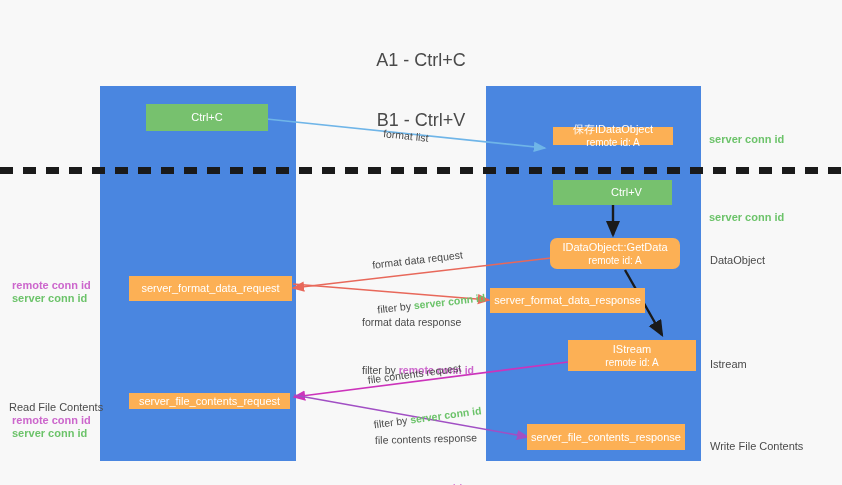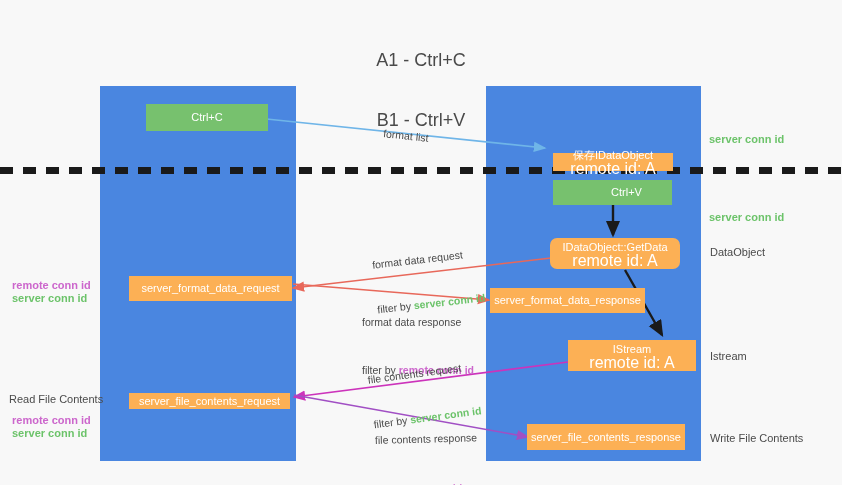--- a/index.html
+++ b/index.html
@@ -66,32 +66,32 @@
     align-items: center;
     justify-content: center;
     color: #ffffff;
     font-size: 11px;
     line-height: 13px;
     text-align: center;
     white-space: pre;
   }
   .node.green { background: #77c16e; }
   .node.orange { background: #fcb055; }
-  .node .l2 { font-size: 16px; }
+  .node .l2 { font-size: 10px; }
 
   
   .side-label {
     position: absolute;
     font-size: 11px;
     line-height: 14px;
     white-space: pre;
   }
   .green-txt { color: #6cc36a; font-weight: bold; }
   .purple-txt { color: #cc66cc; font-weight: bold; }
-  .gray-txt { color: #4a4a4a; }
+  .gray-txt { color: #4a4a4a; margin-top: 8px; }
 
   
   .edge-label {
     position: absolute;
     font-size: 10.5px;
     line-height: 15px;
     white-space: pre;
     color: #4a4a4a;
     transform-origin: left top;
   }
@@ -161,21 +161,21 @@
   </svg>
 
   <svg id="separator" viewBox="0 0 842 7" xmlns="http://www.w3.org/2000/svg">
     <line x1="0" y1="3.5" x2="842" y2="3.5" stroke="#1a1a1a" stroke-width="7" stroke-dasharray="13 10"></line>
   </svg>
 
   <div class="node green" style="left:134px; top:104px; width:122px; height:27px;margin-left:12px;">
     <span>Ctrl+C</span>
   </div>
 
-  <div class="node orange" style="left:553px; top:127px; width:120px; height:18px;margin-top:26px;">
+  <div class="node orange" style="left:553px; top:127px; width:120px; height:18px;">
     <span>保存IDataObject</span>
     <span class="l2">remote id: A</span>
   </div>
 
   <div class="node green" style="left:553px; top:180px; width:119px; height:25px;padding-left:28px;">
     <span>Ctrl+V</span>
   </div>
 
   <div class="node orange" style="left:550px; top:238px; width:130px; height:31px;border-radius:7px;">
     <span>IDataObject::GetData</span>

